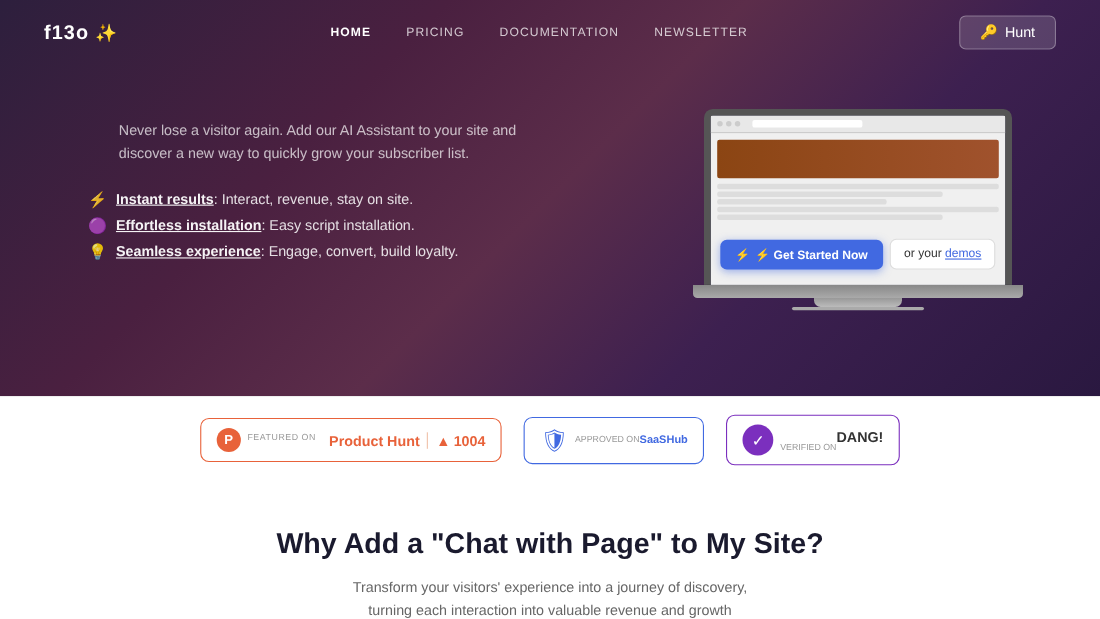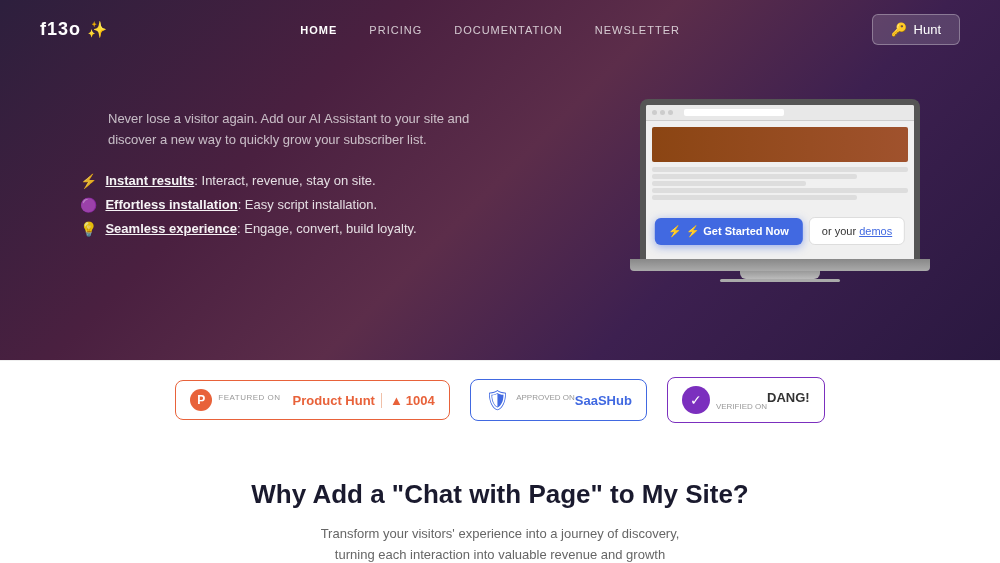--- a/index.html
+++ b/index.html
@@ -317,21 +317,21 @@
       color: #4169E1;
       font-size: 20px;
     }
     .badge-approved-text {
       font-size: 8px;
       text-transform: uppercase;
       color: #999;
       text-align: center;
     }
     .badge-saas-name {
-      font-size: 13px;
+      font-size: 10px;
       font-weight: 700;
       color: #4169E1;
     }
     .badge-dang {
       border-color: #7B2FBE;
     }
     .badge-dang-icon {
       background: #7B2FBE;
       border-radius: 50%;
       width: 28px;

